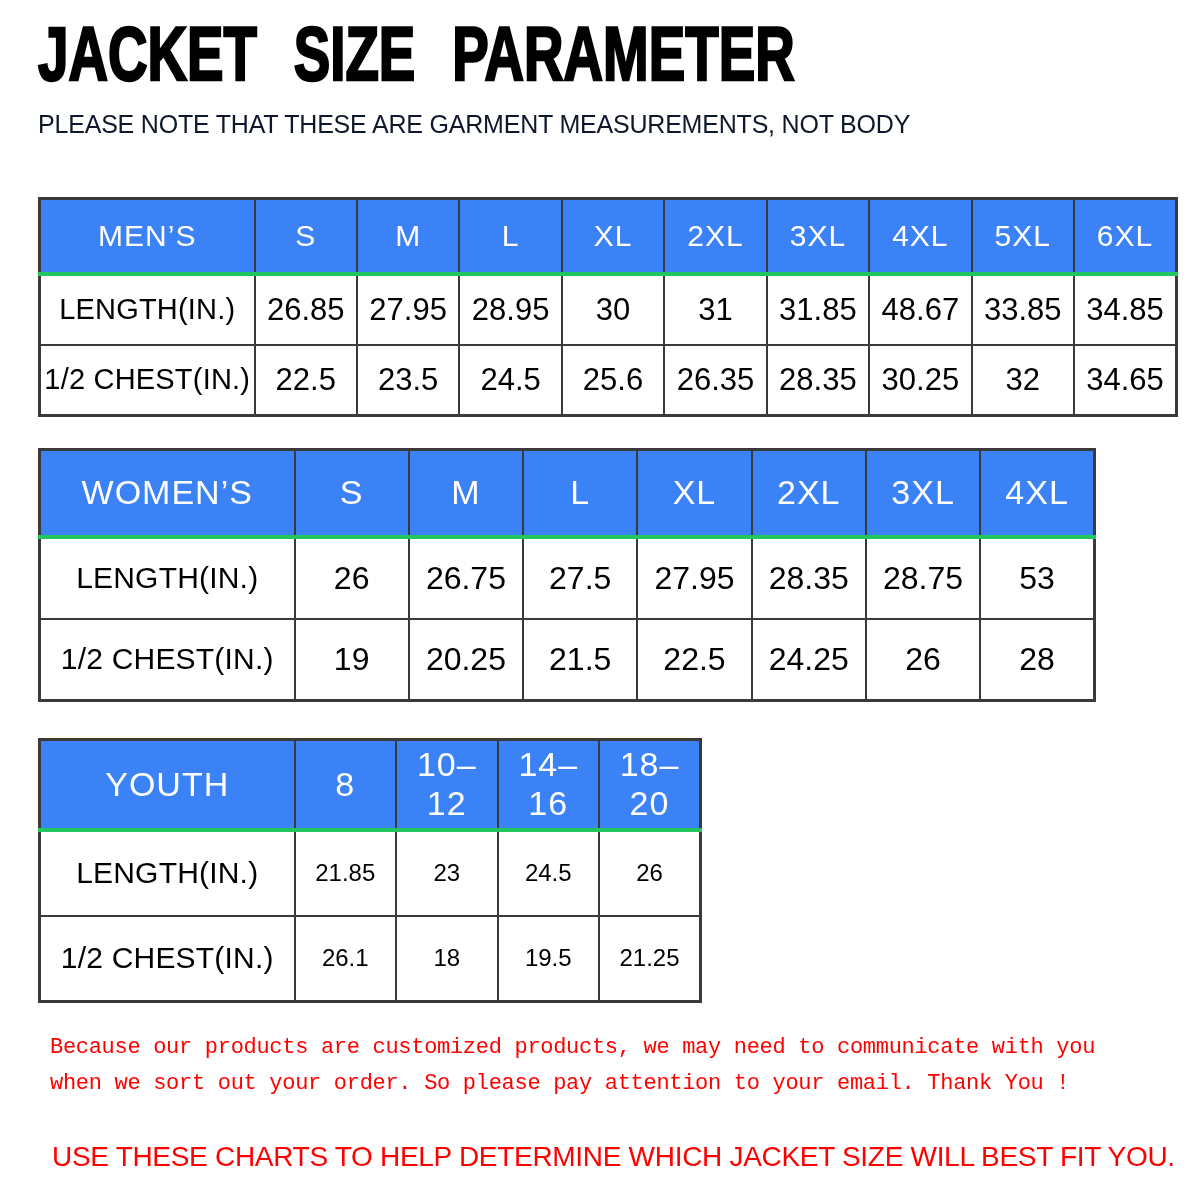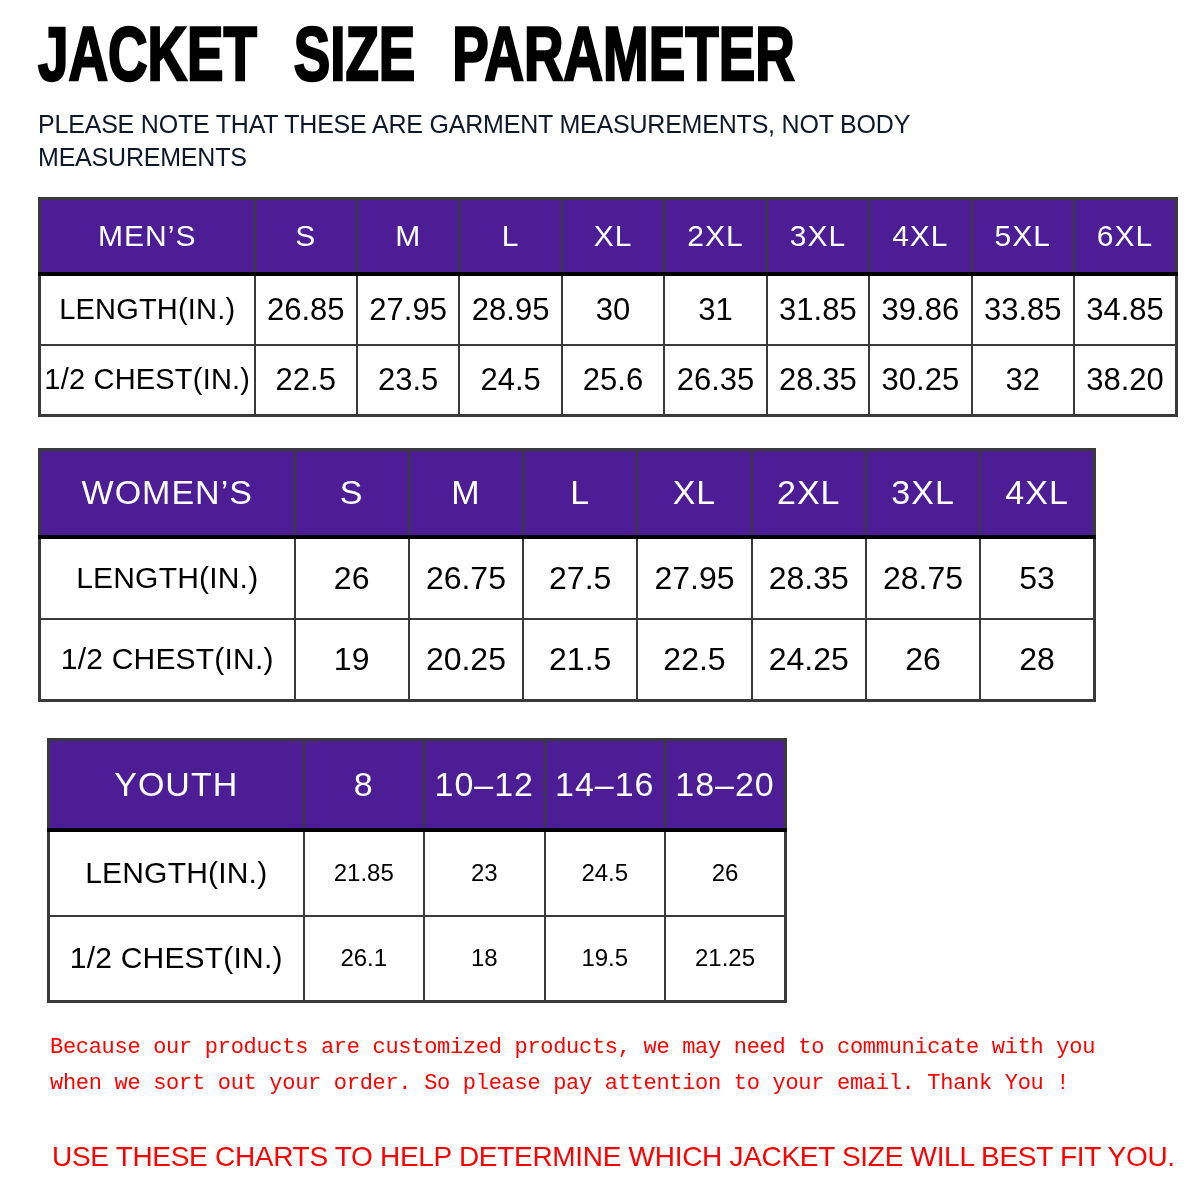--- a/index.html
+++ b/index.html
@@ -27,43 +27,43 @@
 
   
   table.size-table{
     position:absolute;left:30px;border-collapse:collapse;table-layout:fixed;
     background:#fff;border:3px solid #3a3a3a;
   }
   .size-table th,.size-table td{
     border:2px solid #3a3a3a;text-align:center;vertical-align:middle;padding:0;
   }
   .size-table tr.head-row th{
-    background:#4c1d95;color:#ffffff;font-weight:normal;letter-spacing:1px;
-    border-bottom:4px solid #000000;
+    background:#3b82f6;color:#ffffff;font-weight:normal;letter-spacing:1px;
+    border-bottom:4px solid #22c55e;
   }
   .size-table td{color:#000;}
   .size-table td.rowlabel{letter-spacing:0.2px;}
 
   table.mens{top:197px;width:1140px;}
   .mens col.c-label{width:215px;}
   .mens tr.head-row{height:75px;}
   .mens tr.data{height:71px;}
   .mens tr.head-row th{font-size:30px;}
   .mens td{font-size:31px;}
   .mens td.rowlabel{font-size:29px;}
 
   table.womens{top:448px;width:1058px;padding-left:32px;}
   .womens col.c-label{width:255px;}
   .womens tr.head-row{height:87px;}
   .womens tr.data{height:82px;}
   .womens tr.head-row th{font-size:34px;}
   .womens td{font-size:32px;}
   .womens td.rowlabel{font-size:30px;}
 
-  table.youth{top:738px;width:740px;margin-left:9px;}
+  table.youth{top:738px;width:664px;}
   .youth col.c-label{width:255px;}
   .youth tr.head-row{height:90px;}
   .youth tr.data{height:86px;}
   .youth tr.head-row th{font-size:34px;}
   .youth td{font-size:24px;}
   .youth td.rowlabel{font-size:30px;}
 
   
   .footer-note{
     position:absolute;left:30px;top:1018px;margin:12px;width:1160px;
@@ -78,21 +78,20 @@
 </style>
 </head>
 <body>
 
 <div class="canvas">
 
   <h1 class="page-title">JACKET SIZE PARAMETER</h1>
 
   <p class="subtitle">
     <span>PLEASE NOTE THAT THESE ARE GARMENT MEASUREMENTS, NOT BODY</span>
-    <span>MEASUREMENTS</span>
   </p>
 
   <table class="size-table mens">
     <colgroup>
         <col class="c-label">
         <col span="9">
       </colgroup>
     <tbody>
       <tr class="head-row">
         <th>MEN’S</th>
@@ -107,35 +106,35 @@
         <th>6XL</th>
       </tr>
       <tr class="data">
         <td class="rowlabel">LENGTH(IN.)</td>
         <td>26.85</td>
         <td>27.95</td>
         <td>28.95</td>
         <td>30</td>
         <td>31</td>
         <td>31.85</td>
-        <td>39.86</td>
+        <td>48.67</td>
         <td>33.85</td>
         <td>34.85</td>
       </tr>
       <tr class="data">
         <td class="rowlabel">1/2 CHEST(IN.)</td>
         <td>22.5</td>
         <td>23.5</td>
         <td>24.5</td>
         <td>25.6</td>
         <td>26.35</td>
         <td>28.35</td>
         <td>30.25</td>
         <td>32</td>
-        <td>38.20</td>
+        <td>34.65</td>
       </tr>
     </tbody>
   </table>
 
   <table class="size-table womens">
     <colgroup>
         <col class="c-label">
         <col span="7">
       </colgroup>
     <tbody>

